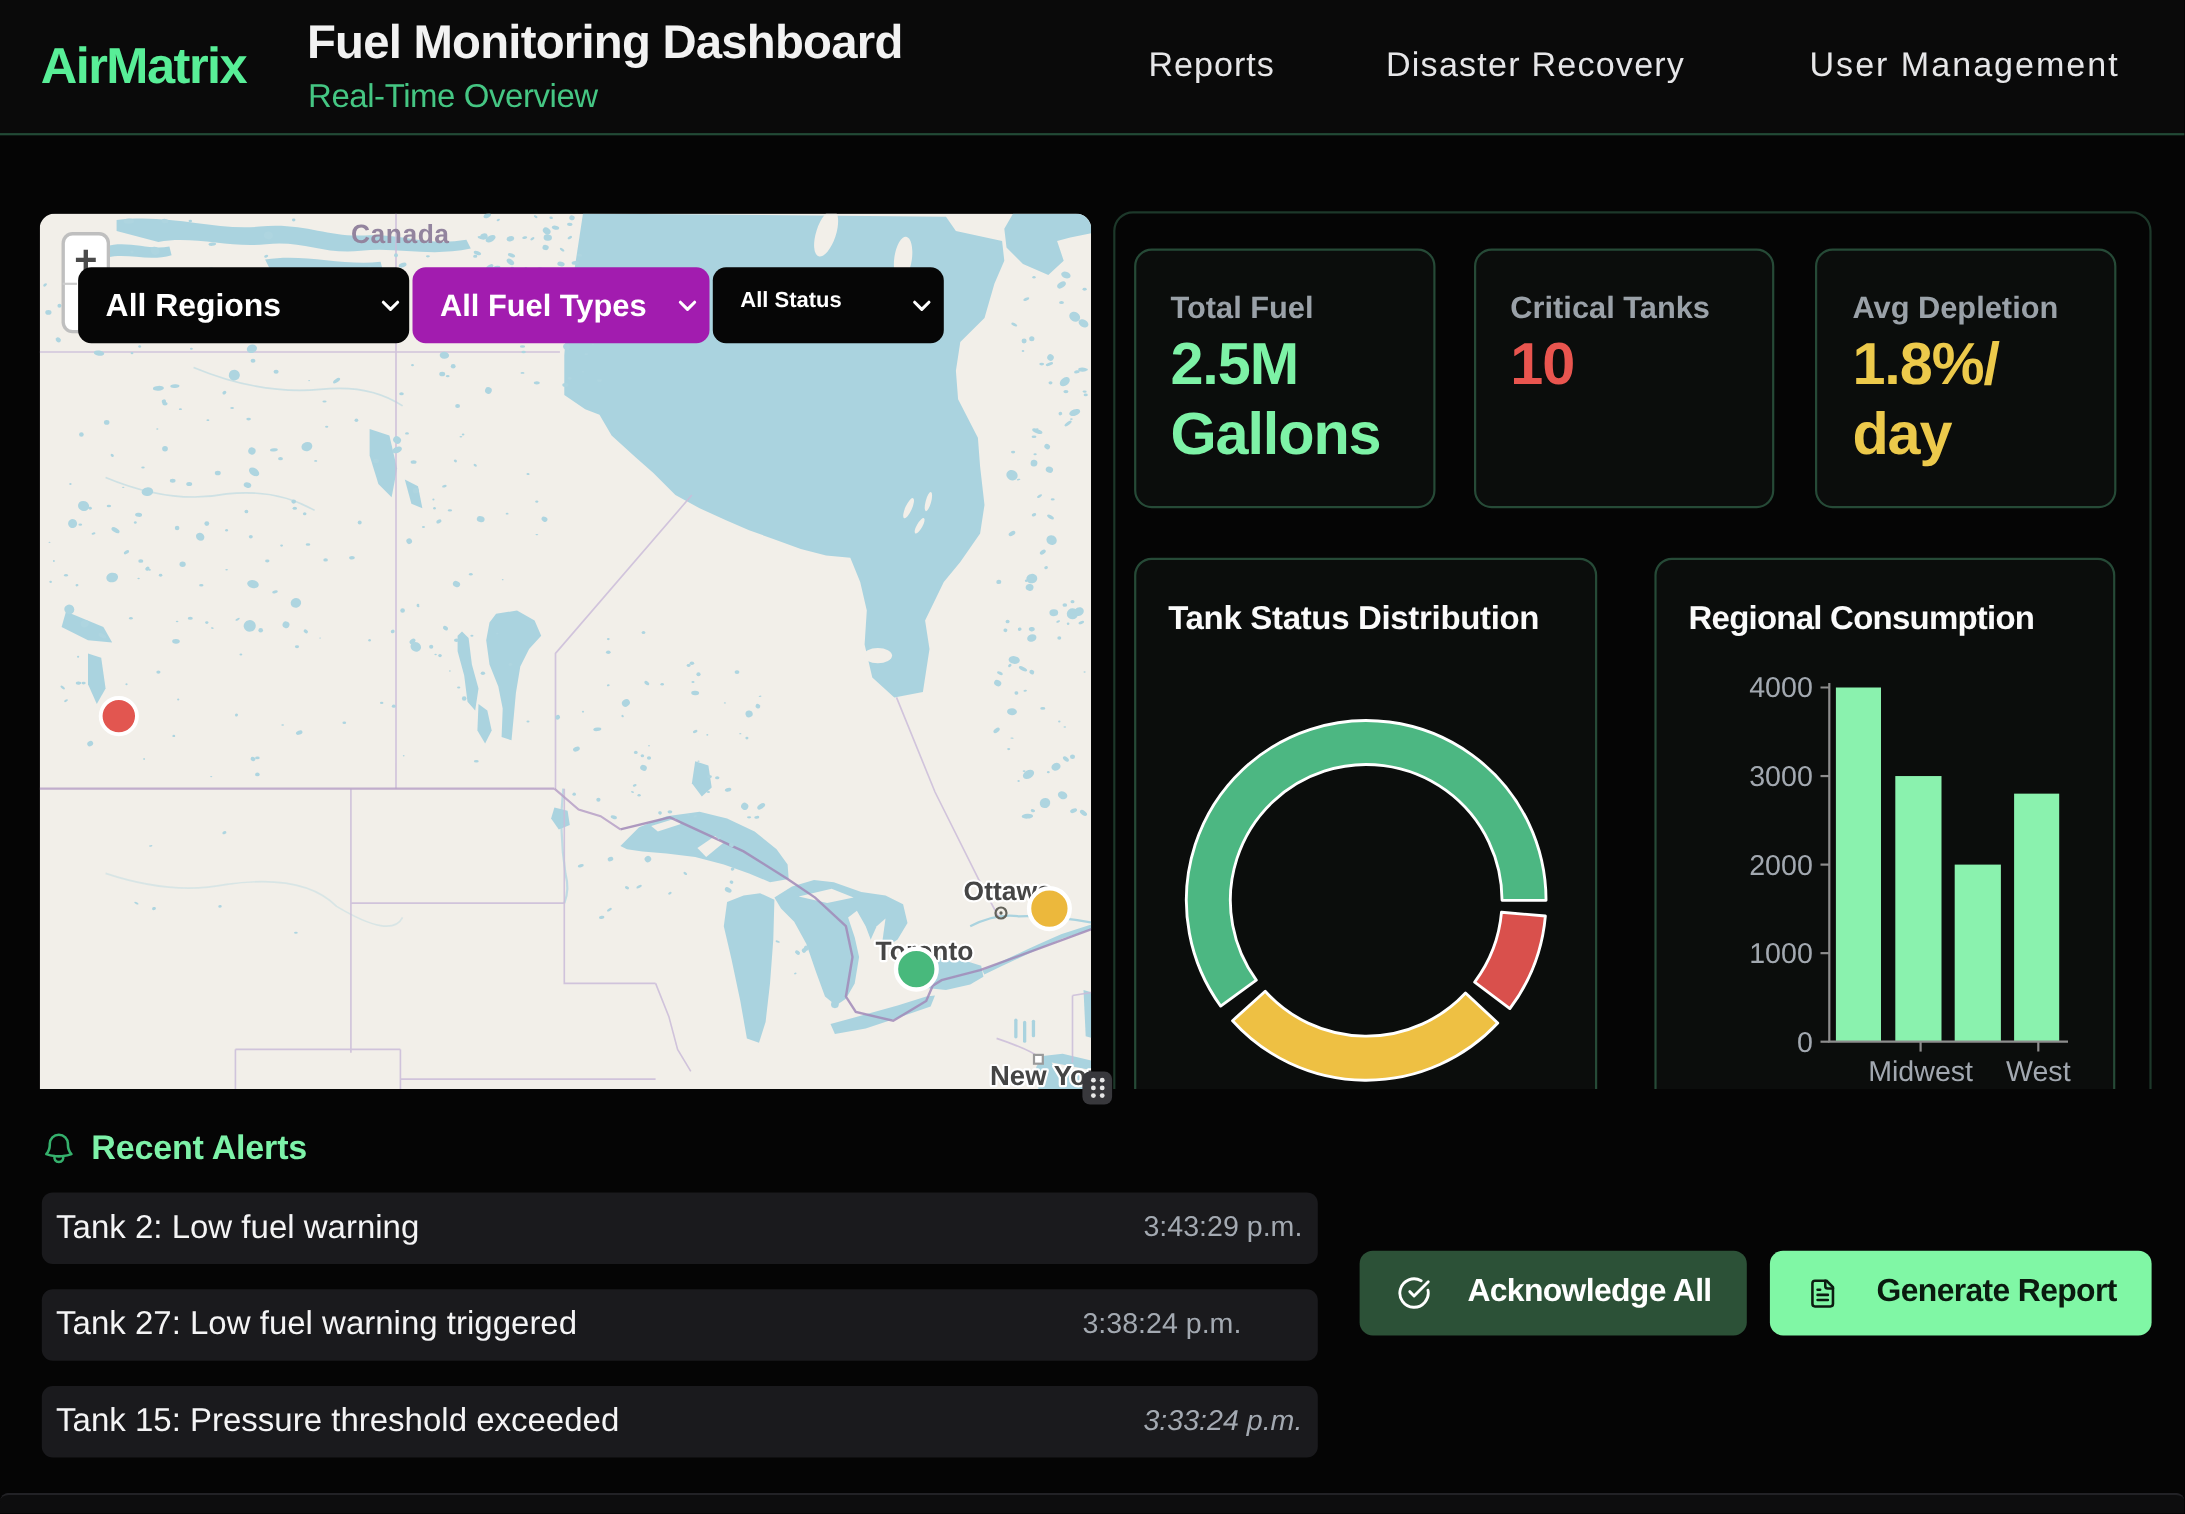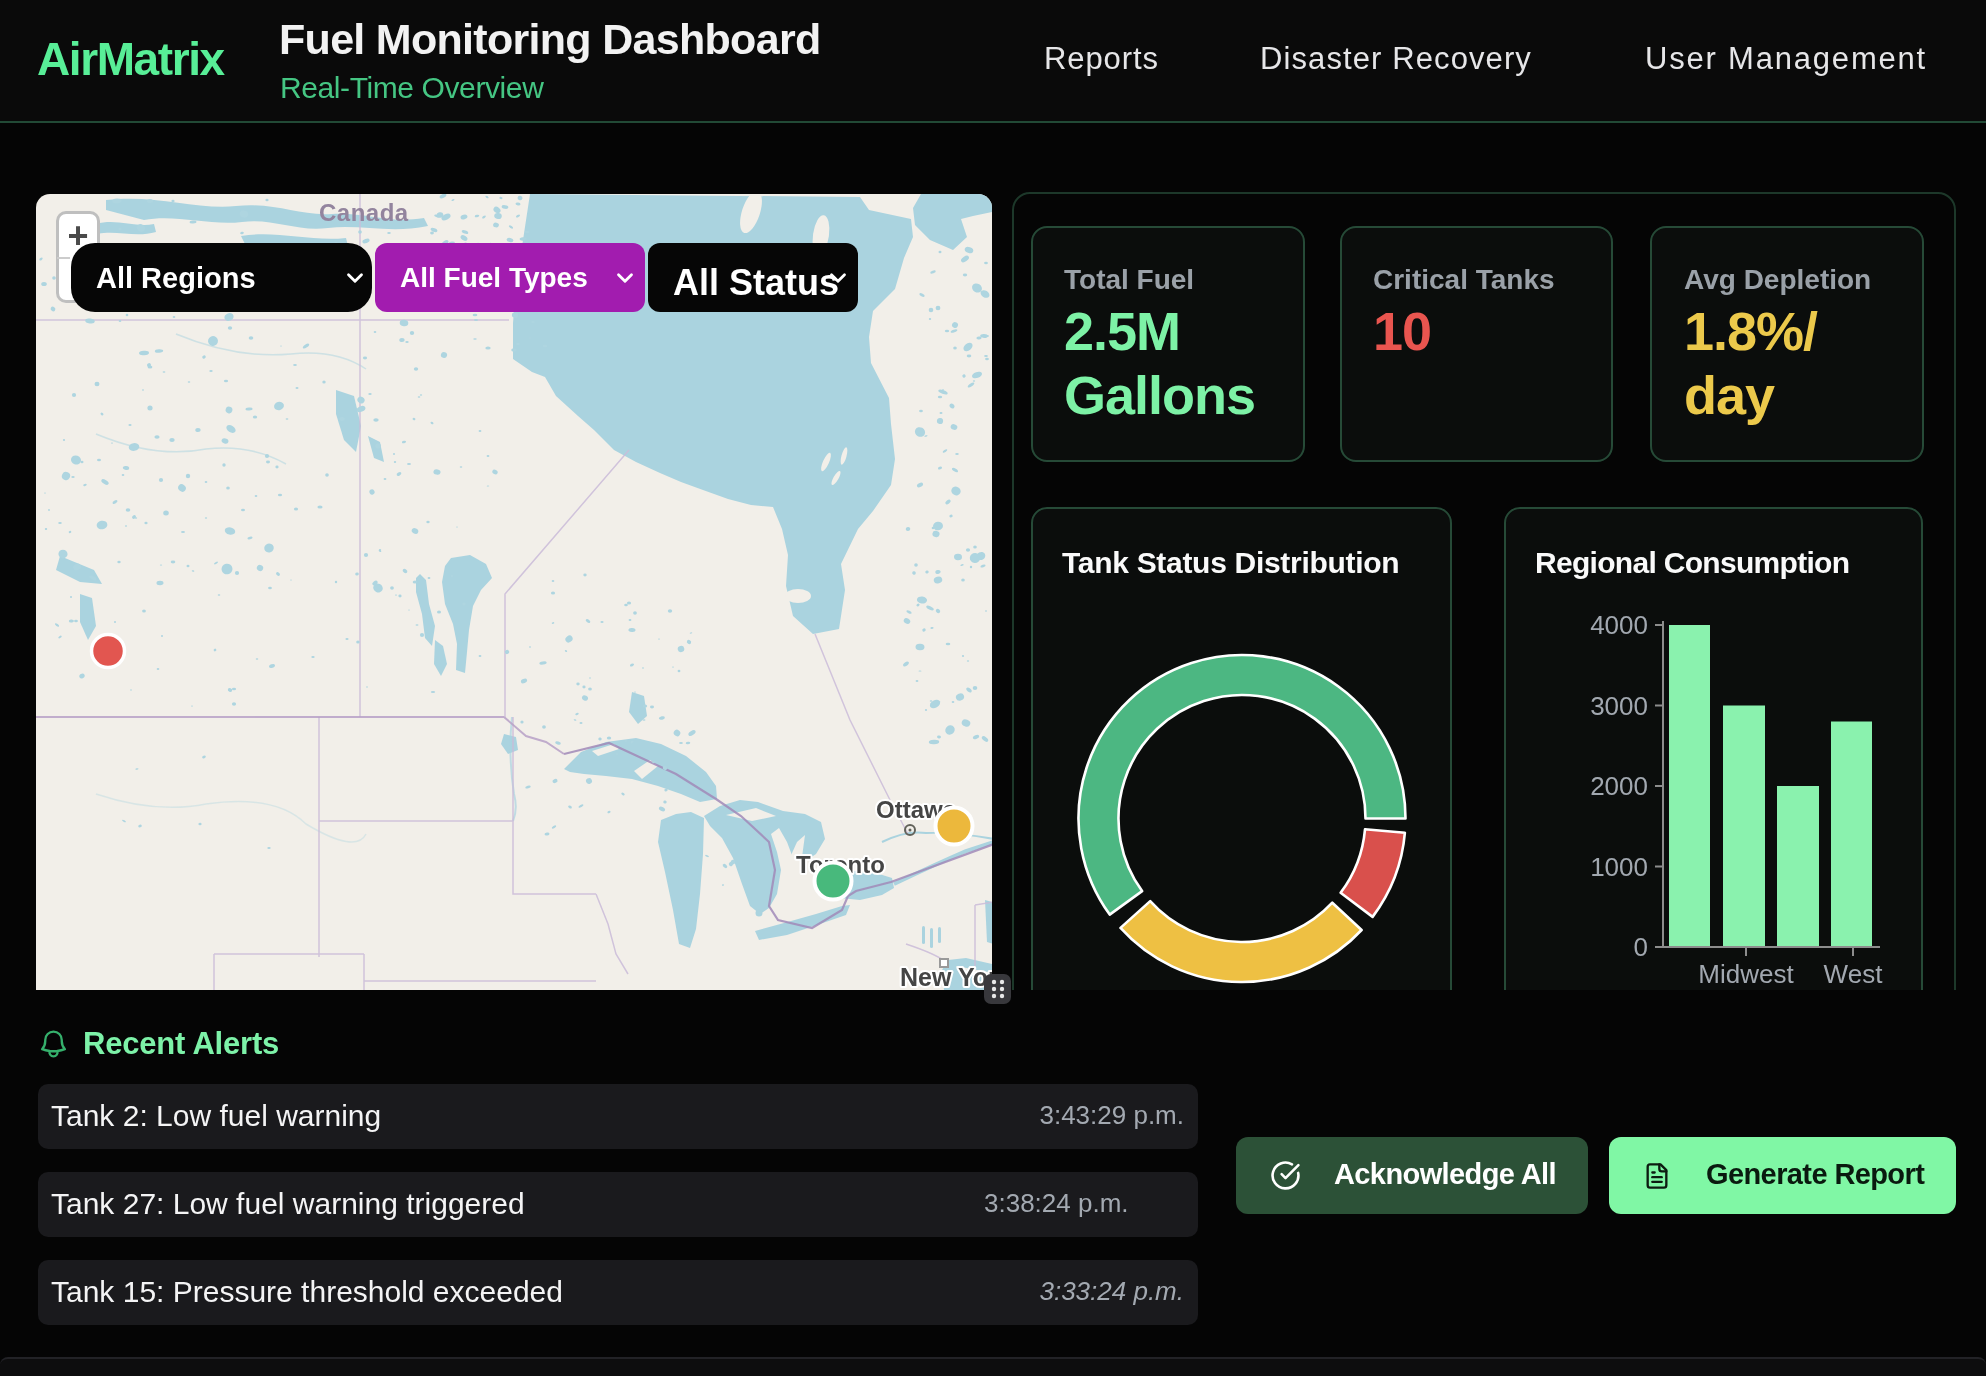--- a/index.html
+++ b/index.html
@@ -582,34 +582,34 @@
 <circle cx="918" cy="632" r="18.5" fill="#ecb83c" stroke="#ffffff" stroke-width="4"></circle>
 <circle cx="797" cy="687" r="18.5" fill="#48b97c" stroke="#ffffff" stroke-width="4"></circle>
 </g>
 </svg>
 </div>
 
 <div class="abs" style="left:56px;top:211px;width:44px;height:92px;background:#ffffff;border:3px solid rgba(0,0,0,0.25);border-radius:10px;"></div>
 <div class="abs" style="left:57px;top:257px;width:13px;height:2px;background:#cccccc;"></div>
 <div class="abs" style="left:56px;top:213px;width:44px;height:46px;color:#4a4a4a;font-size:36px;font-weight:bold;text-align:center;line-height:46px;">+</div>
 
-<div class="abs" style="left:71px;top:243px;width:301px;height:69px;background:#060606;border-radius:24px;color:#fff;text-align:center;">
+<div class="abs" style="left:71px;top:243px;width:301px;height:69px;background:#060606;border-radius:12px;color:#fff;text-align:center;">
   <span class="abs" style="left:25px;top:19px;font-size:29px;font-weight:600;">All Regions</span>
   <span class="abs" style="left:271px;top:22px;"><svg width="26" height="26" viewBox="0 0 24 24" fill="none" stroke="#ffffff" stroke-width="2.6" stroke-linecap="round" stroke-linejoin="round">
         <path d="m6 9 6 6 6-6"></path>
       </svg></span>
 </div>
 <div class="abs" style="left:375px;top:243px;width:270px;height:69px;background:#a21caf;border-radius:12px;color:#fff;">
   <span class="abs" style="left:25px;top:19px;font-size:28px;font-weight:600;">All Fuel Types</span>
   <span class="abs" style="left:237px;top:22px;"><svg width="26" height="26" viewBox="0 0 24 24" fill="none" stroke="#ffffff" stroke-width="2.6" stroke-linecap="round" stroke-linejoin="round">
         <path d="m6 9 6 6 6-6"></path>
       </svg></span>
 </div>
 <div class="abs" style="left:648px;top:243px;width:210px;height:69px;background:#060606;border-radius:12px;color:#fff;">
-  <span class="abs" style="left:25px;top:19px;font-size:36px;font-weight:600;">All Status</span>
+  <span class="abs" style="left:25px;top:19px;font-size:20px;font-weight:600;">All Status</span>
   <span class="abs" style="left:177px;top:22px;"><svg width="26" height="26" viewBox="0 0 24 24" fill="none" stroke="#ffffff" stroke-width="2.6" stroke-linecap="round" stroke-linejoin="round">
         <path d="m6 9 6 6 6-6"></path>
       </svg></span>
 </div>
 
 <div class="abs" style="left:1012px;top:192px;width:944px;height:820px;border:2px solid #1d382a;border-radius:18px;"></div>
 
 <div class="abs" style="left:1031px;top:226px;width:274px;height:236px;background:#0b0d0c;border:2px solid #264a37;border-radius:16px;"></div>
 <div class="abs" style="left:1340px;top:226px;width:273px;height:236px;background:#0b0d0c;border:2px solid #264a37;border-radius:16px;"></div>
 <div class="abs" style="left:1650px;top:226px;width:274px;height:236px;background:#0b0d0c;border:2px solid #264a37;border-radius:16px;"></div>

